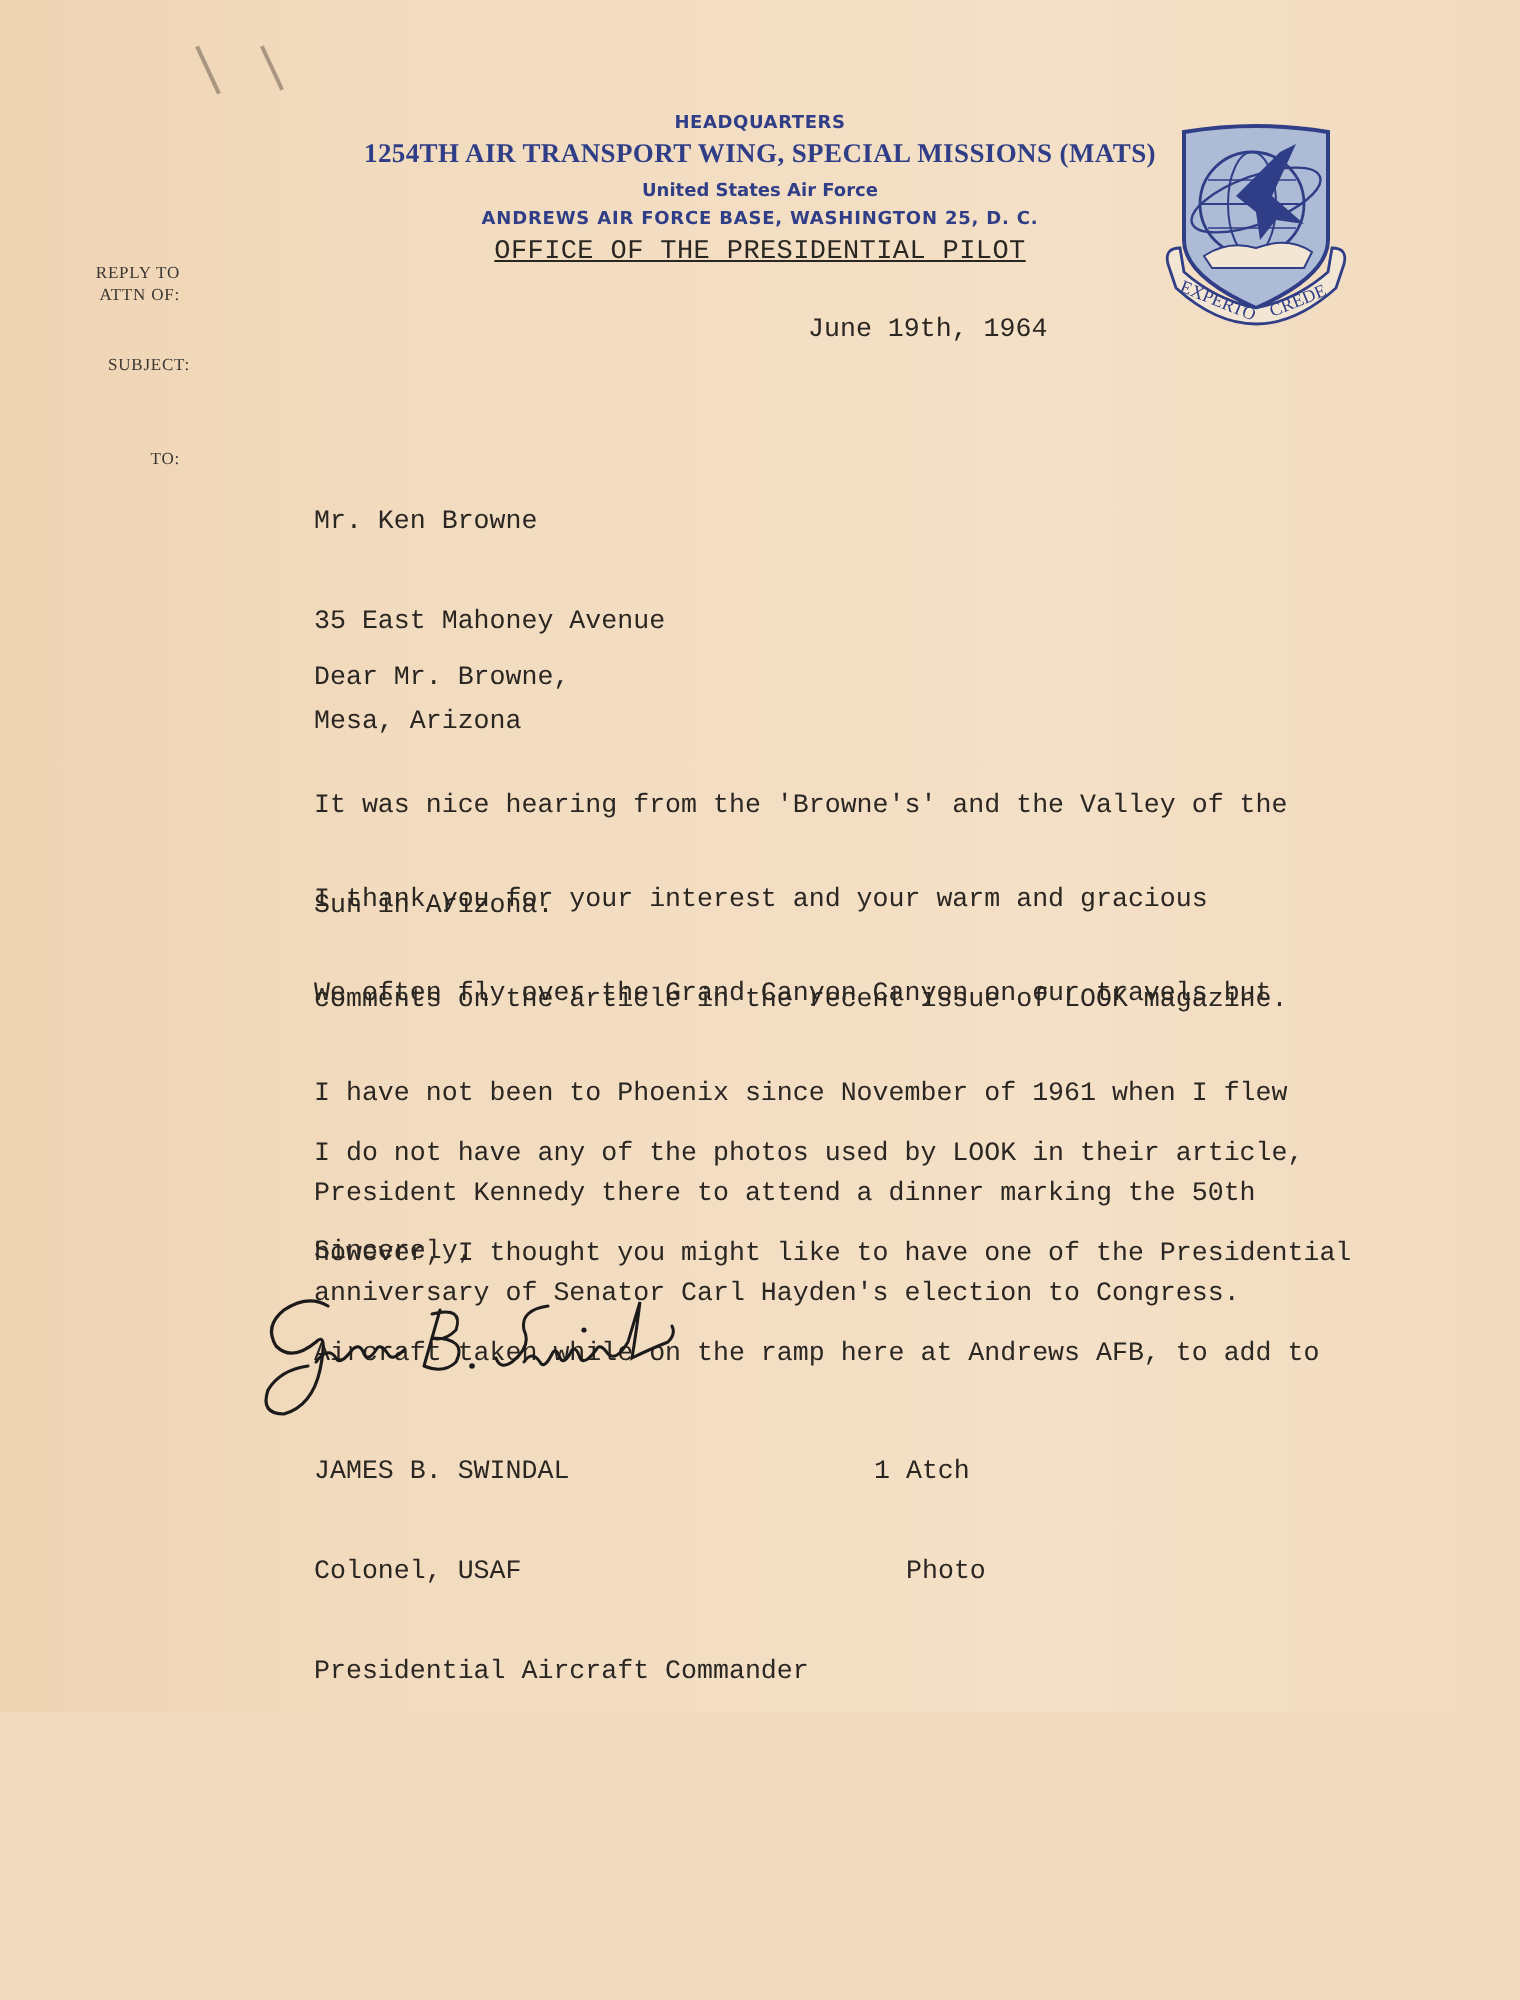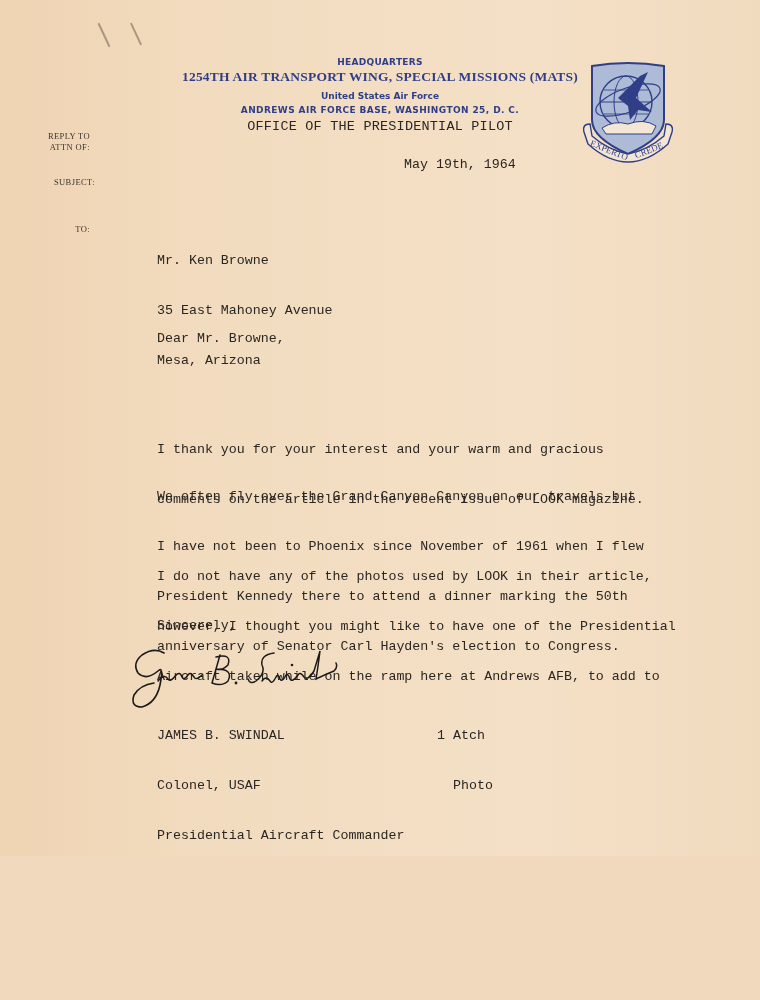--- a/index.html
+++ b/index.html
@@ -17,21 +17,21 @@
   .m1 { left: 103px; top: 22px; height: 26px; }
   .m2 { left: 135px; top: 22px; height: 24px; }
 
   .letterhead { position: absolute; left: 180px; top: 56px; width: 400px; text-align: center;
     font-family: "DejaVu Sans", sans-serif; font-weight: bold; color: #2f3e86; }
   .lh-hq { font-size: 9px; letter-spacing: .3px; line-height: 12px; }
   .lh-wing { font-size: 13.5px; line-height: 18px; letter-spacing: .2px; font-family: Liberation Serif, serif; }
   .lh-usaf { font-size: 9px; line-height: 14px; margin-top: 3px; }
   .lh-base { font-size: 9px; line-height: 14px; letter-spacing: .4px; }
   .lh-office { font-family: "Liberation Mono", monospace; font-weight: normal; color: #2a2622;
-    font-size: 13.5px; line-height: 18px; margin-top: 1px; letter-spacing: .2px; }
+    font-size: 13.5px; line-height: 18px; margin-top: 1px; letter-spacing: .2px; text-decoration: underline; }
 
   .emblem { position: absolute; left: 578px; top: 58px; width: 100px; height: 106px; }
 
   .field-label { position: absolute; font-family: "Liberation Serif", "DejaVu Serif", serif;
     font-weight: normal; font-size: 8.5px; color: #3a3632; letter-spacing: .4px; text-align: right; }
   .fl-reply { left: 20px; width: 70px; top: 131px; line-height: 11px; }
   .fl-subject { left: 20px; width: 75px; top: 177px; }
   .fl-to { left: 20px; width: 70px; top: 224px; }
 
   .mono { position: absolute; font-size: 13.3px; line-height: 16.6px; white-space: pre; }
@@ -79,30 +79,34 @@
     <text x="72" y="95" font-family="Liberation Serif, serif" font-size="9" fill="#2f3e86" text-anchor="middle" transform="rotate(-22 72 95)">CREDE</text>
   </svg>
 
   <div class="field-label fl-reply">
     <div>REPLY TO</div>
     <div>ATTN OF:</div>
   </div>
   <div class="field-label fl-subject">SUBJECT:</div>
   <div class="field-label fl-to">TO:</div>
 
-  <div class="mono date">May 19th, 1964</div>
+  <div class="mono date">June 19th, 1964</div>
 
   <div class="mono address">
     <div>Mr. Ken Browne</div>
     <div>35 East Mahoney Avenue</div>
     <div>Mesa, Arizona</div>
   </div>
 
   <div class="mono salutation">Dear Mr. Browne,</div>
 
+  <div class="mono para p1">
+    <div>It was nice hearing from the 'Browne's' and the Valley of the</div>
+    <div>Sun in Arizona.</div>
+  </div>
   <div class="mono para p2">
     <div>I thank you for your interest and your warm and gracious</div>
     <div>comments on the article in the recent issue of LOOK magazine.</div>
   </div>
   <div class="mono para p3">
     <div>We often fly over the Grand Canyon Canyon on our travels but</div>
     <div>I have not been to Phoenix since November of 1961 when I flew</div>
     <div>President Kennedy there to attend a dinner marking the 50th</div>
     <div>anniversary of Senator Carl Hayden's election to Congress.</div>
   </div>

